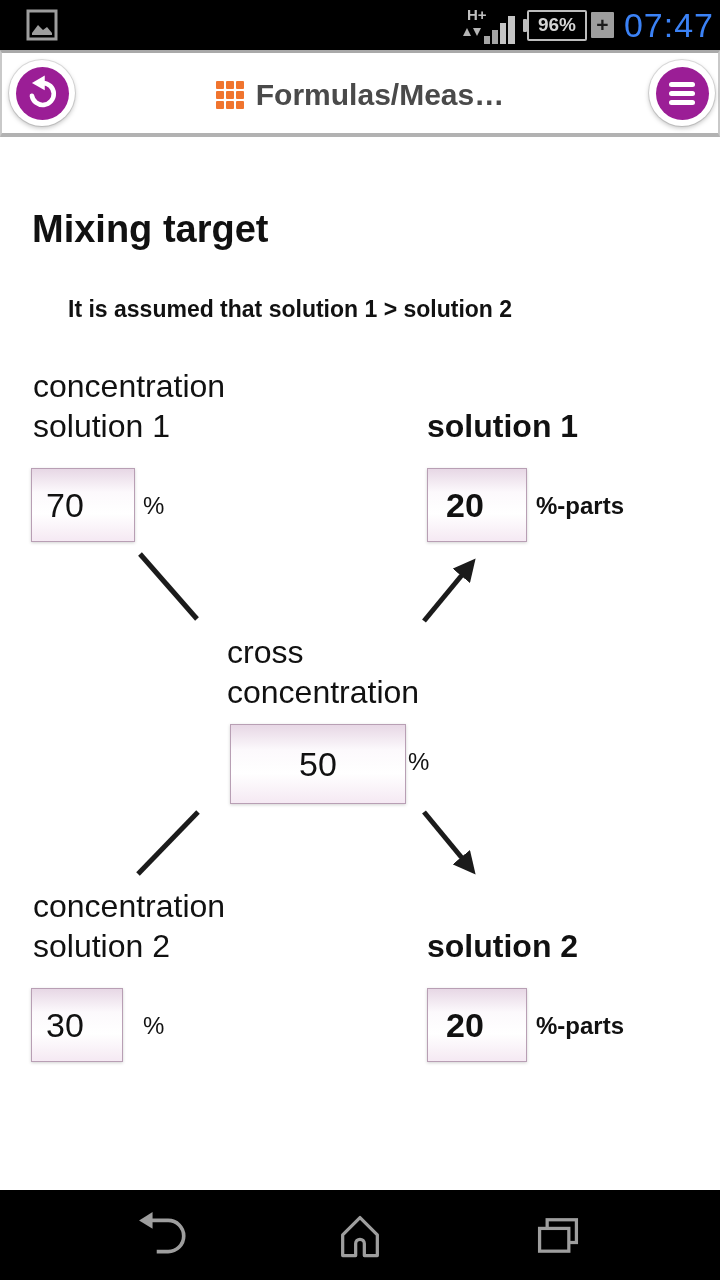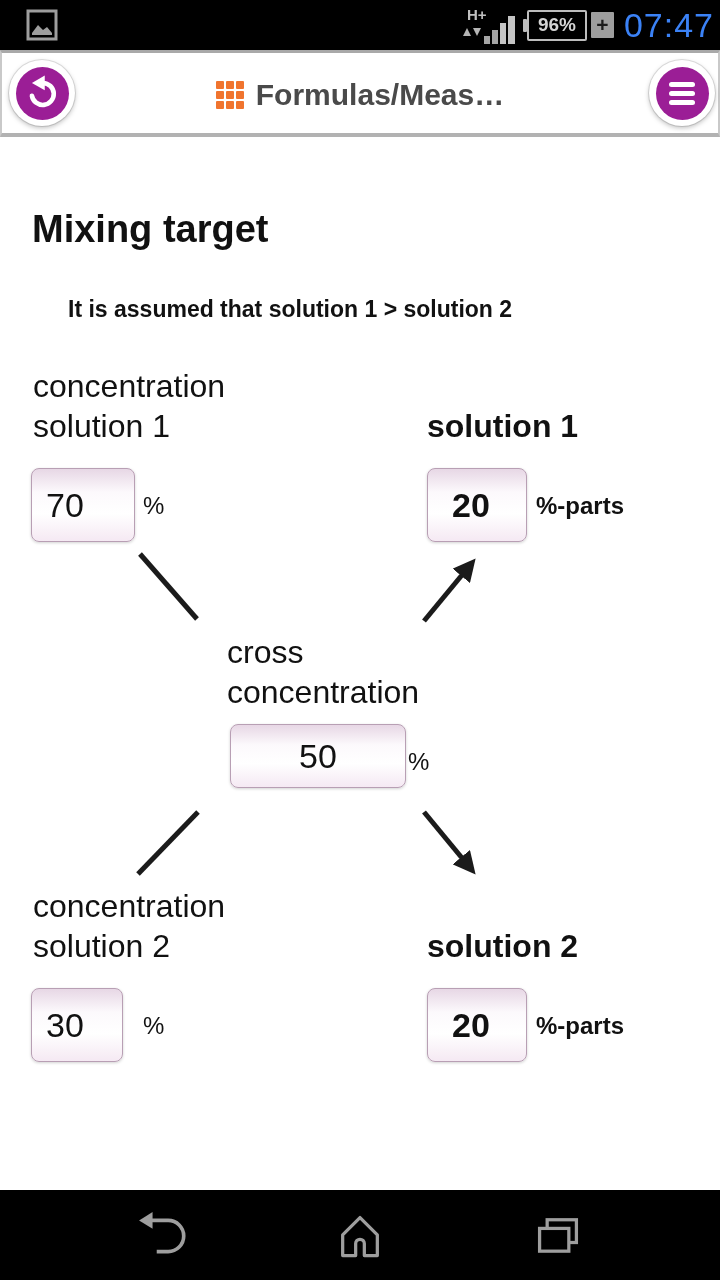--- a/index.html
+++ b/index.html
@@ -54,28 +54,28 @@
   .grid-icon{display:grid;grid-template-columns:repeat(3,8px);grid-template-rows:repeat(3,8px);gap:2px;}
   .grid-icon div{background:#f0742e;border-radius:1px;}
   .header-title .t{font-size:30px;font-weight:bold;color:#4a4a4a;}
   
   .h1{position:absolute;left:32px;top:208px;font-size:38px;font-weight:bold;color:#111;}
   .assumption{position:absolute;left:32px;top:296px;font-size:23px;font-weight:bold;color:#111;margin-left:36px;}
   .lbl{position:absolute;font-size:32px;color:#111;line-height:40px;}
   .lbl.b{font-weight:bold;}
   .field{
     position:absolute;box-sizing:border-box;
-    border:1px solid #b89fb4;border-radius:8px;
+    border:1px solid #b89fb4;border-radius:0;
     background:linear-gradient(180deg,#e7d7e5 0%,#fcf9fc 32%,#ffffff 62%,#f5e9f3 100%);
     box-shadow:0 1px 3px rgba(0,0,0,0.18);
     font-family:"Liberation Sans", sans-serif;
     font-size:34px;color:#111;
   }
   input.field{padding:0 0 0 14px;outline:none;}
-  .field.result{display:flex;align-items:center;padding-left:24px;font-weight:bold;}
+  .field.result{display:flex;align-items:center;padding-left:18px;font-weight:bold;}
   .unit{position:absolute;font-size:24px;color:#111;}
   .unit.b{font-weight:bold;}
   .cross-svg{position:absolute;left:0;top:540px;}
   
   .nav-bar{
     position:absolute;left:0;top:1190px;width:720px;height:90px;background:#000;
     display:flex;align-items:center;
   }
   .nav-btn{position:absolute;top:18px;width:56px;height:56px;display:flex;align-items:center;justify-content:center;cursor:pointer;}
   .nav-back{left:136px;}
@@ -161,21 +161,21 @@
   <div class="unit" style="left:143px;top:492px;">%</div>
 
   <div class="lbl b" style="left:427px;top:406px;">solution 1</div>
   <div class="field result" style="left:427px;top:468px;width:100px;height:74px;">20</div>
   <div class="unit b" style="left:536px;top:492px;">%-parts</div>
 
   <div class="lbl" style="left:227px;top:632px;">
     <div>cross</div>
     <div>concentration</div>
   </div>
-  <input class="field" style="left: 230px; top: 724px; width: 176px; height: 64px; text-align: center; padding: 0px;" value="50">
+  <input class="field" style="left: 230px; top: 724px; width: 176px; height: 80px; text-align: center; padding: 0px;" value="50">
   <div class="unit" style="left:408px;top:748px;">%</div>
 
   <div class="lbl" style="left:33px;top:886px;">
     <div>concentration</div>
     <div>solution 2</div>
   </div>
   <input class="field" style="left: 31px; top: 988px; width: 92px; height: 74px;" value="30">
   <div class="unit" style="left:143px;top:1012px;">%</div>
 
   <div class="lbl b" style="left:427px;top:926px;">solution 2</div>

